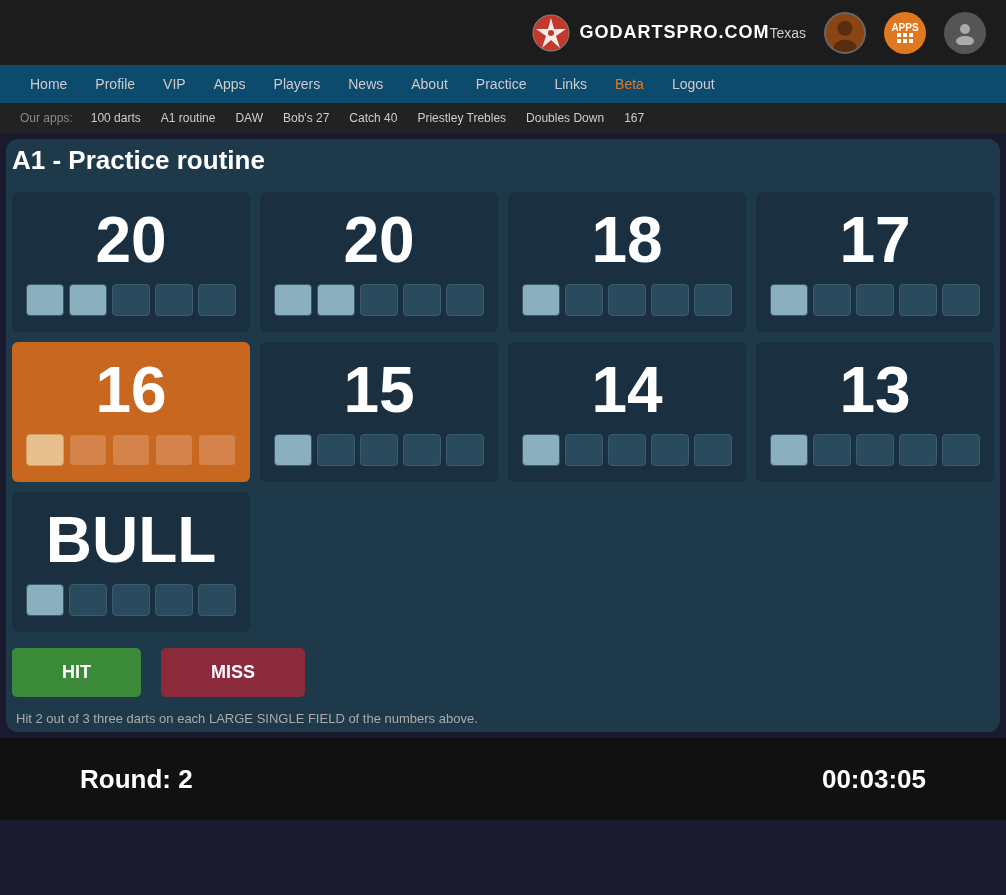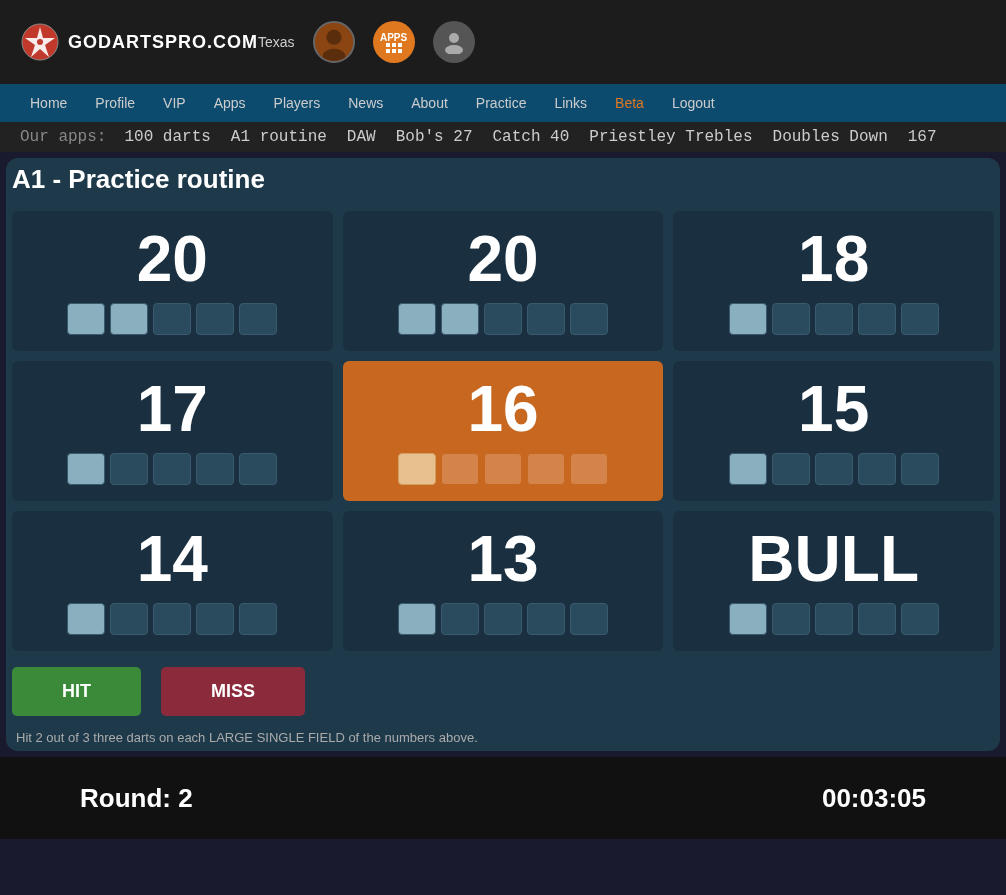--- a/index.html
+++ b/index.html
@@ -4,22 +4,22 @@
   <style>
     * { box-sizing: border-box; margin: 0; padding: 0; }
     body { font-family: Arial, sans-serif; background: #1a1a2e; color: white; width: 1006px; }
 
     
     .header {
       background: #1c1c1c;
       display: flex;
       align-items: center;
       padding: 0 20px;
-      height: 84px;
-      justify-content: flex-start;
+      height: 65px;
+      justify-content: flex-end;
     }
     .logo-area {
       display: flex;
       align-items: center;
       gap: 8px;
     }
     .logo-icon {
       width: 40px;
       height: 40px;
     }
@@ -93,23 +93,22 @@
     .nav-item.active { color: #e07820; }
 
     
     .subnav {
       background: #222;
       display: flex;
       align-items: center;
       padding: 0 20px;
       height: 30px;
       gap: 4px;
-      font-size: 16px;
+      font-size: 12px;
       color: #aaa;
-      font-family: Liberation Mono, monospace;
     }
     .subnav-label {
       color: #888;
       margin-right: 6px;
     }
     .subnav-item {
       color: #ccc;
       padding: 2px 8px;
       cursor: pointer;
       border-radius: 2px;
@@ -125,21 +124,21 @@
     .main-title {
       font-size: 26px;
       font-weight: bold;
       color: white;
       margin-bottom: 16px;
     }
 
     
     .grid {
       display: grid;
-      grid-template-columns: repeat(3, 1fr);
+      grid-template-columns: repeat(4, 1fr);
       gap: 10px;
     }
     .cell {
       background: #1a3040;
       border-radius: 6px;
       padding: 16px 12px;
       display: flex;
       flex-direction: column;
       align-items: center;
       gap: 12px;

